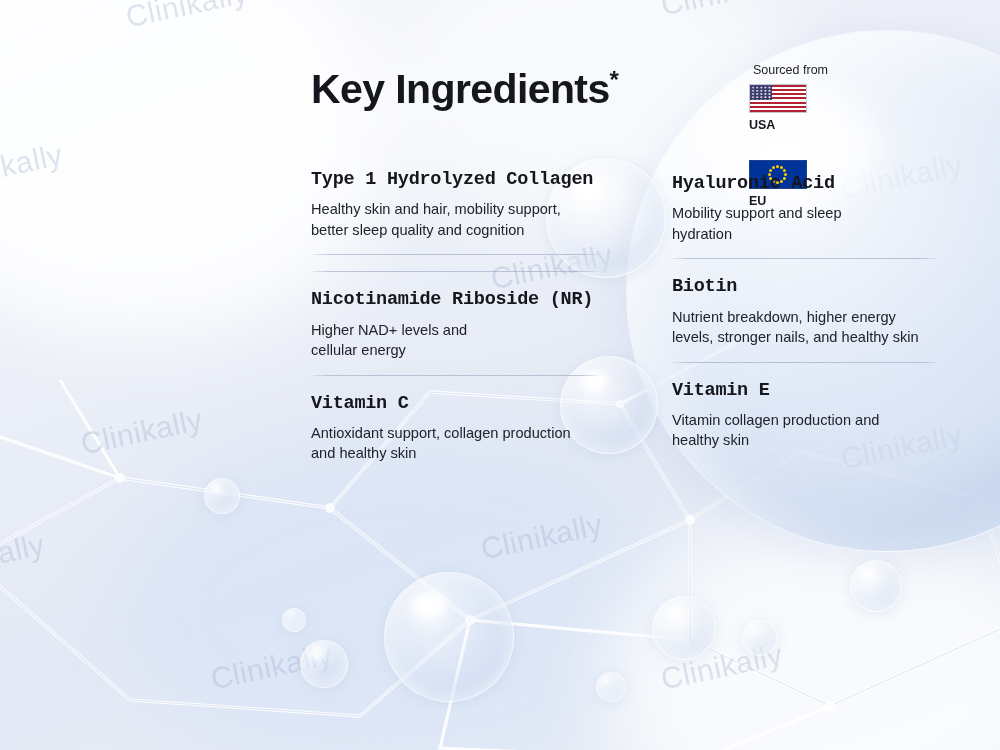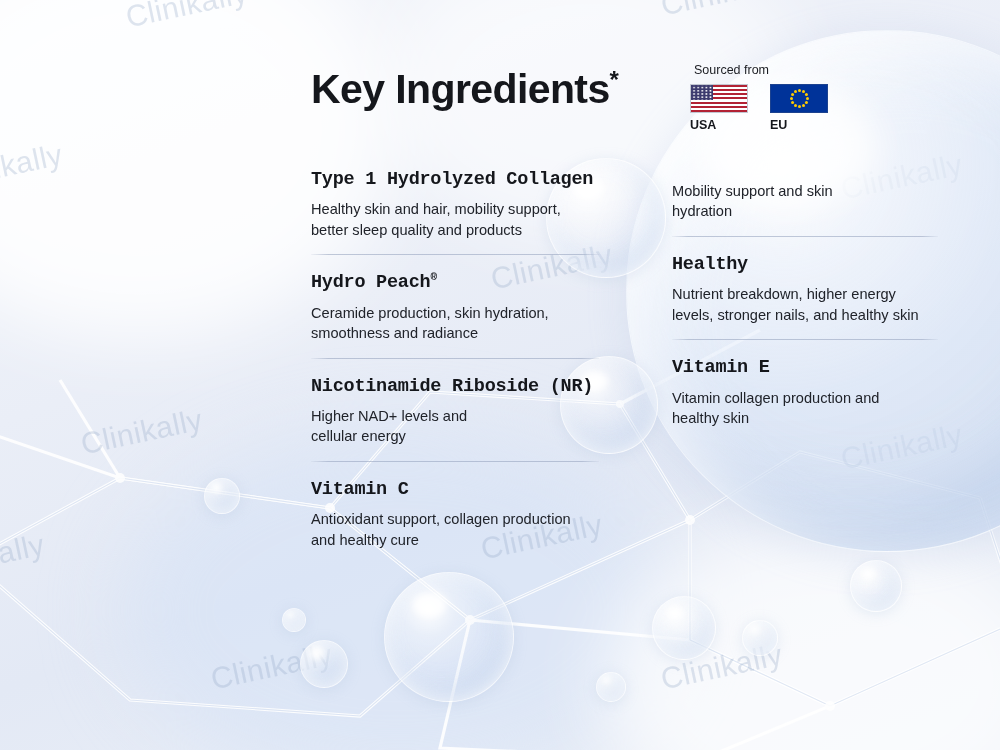--- a/index.html
+++ b/index.html
@@ -143,21 +143,21 @@
     top: 63px;
     text-align: left;
     margin-left: 15px;
   }
   .sourced-label {
     font-size: 12.5px;
     color: #1b1d22;
     margin: 0 0 7px 4px;
     font-weight: 400;
   }
-  .flags-row { display: flex; gap: 22px; }
+  .flags-row { display: flex; gap: 28px; flex-direction: column; }
   .flag-item { width: 58px; text-align: left; }
   .flag-box {
     width: 58px;
     height: 29px;
     position: relative;
     overflow: hidden;
     border: 1px solid rgba(80,95,125,.35);
     box-sizing: border-box;
   }
   .flag-caption {
@@ -351,56 +351,52 @@
         </div>
 
       </div>
     </div>
 
     <div class="col col-left">
 
       <div class="ing">
         <div class="ing-name"><span>Type 1 Hydrolyzed Collagen</span><span class="reg"></span></div>
         <div class="ing-desc">Healthy skin and hair, mobility support,
-better sleep quality and products</div>
+better sleep quality and cognition</div>
       </div>
       <div class="ing-rule"></div>
 
-      <div class="ing">
-        <div class="ing-name"><span>Hydro Peach</span><span class="reg">®</span></div>
-        <div class="ing-desc">Ceramide production, skin hydration,
-smoothness and radiance</div>
-      </div>
       <div class="ing-rule"></div>
 
       <div class="ing">
         <div class="ing-name"><span>Nicotinamide Riboside (NR)</span><span class="reg"></span></div>
         <div class="ing-desc">Higher NAD+ levels and
 cellular energy</div>
       </div>
       <div class="ing-rule"></div>
 
       <div class="ing">
         <div class="ing-name"><span>Vitamin C</span><span class="reg"></span></div>
         <div class="ing-desc">Antioxidant support, collagen production
-and healthy cure</div>
+and healthy skin</div>
       </div>
 
     </div>
 
     <div class="col col-right">
 
       <div class="ing">
-        <div class="ing-desc">Mobility support and skin
+        <div class="ing-name"><span>Hyaluronic Acid</span><span class="reg"></span></div>
+        <div class="ing-desc">Mobility support and sleep
 hydration</div>
       </div>
       <div class="ing-rule"></div>
 
       <div class="ing">
-        <div class="ing-name"><span>Healthy</span><span class="reg"></span></div>
+        <div class="ing-name"><span>Biotin</span><span class="reg"></span></div>
         <div class="ing-desc">Nutrient breakdown, higher energy
 levels, stronger nails, and healthy skin</div>
       </div>
       <div class="ing-rule"></div>
 
       <div class="ing">
         <div class="ing-name"><span>Vitamin E</span><span class="reg"></span></div>
         <div class="ing-desc">Vitamin collagen production and
 healthy skin</div>
       </div>

